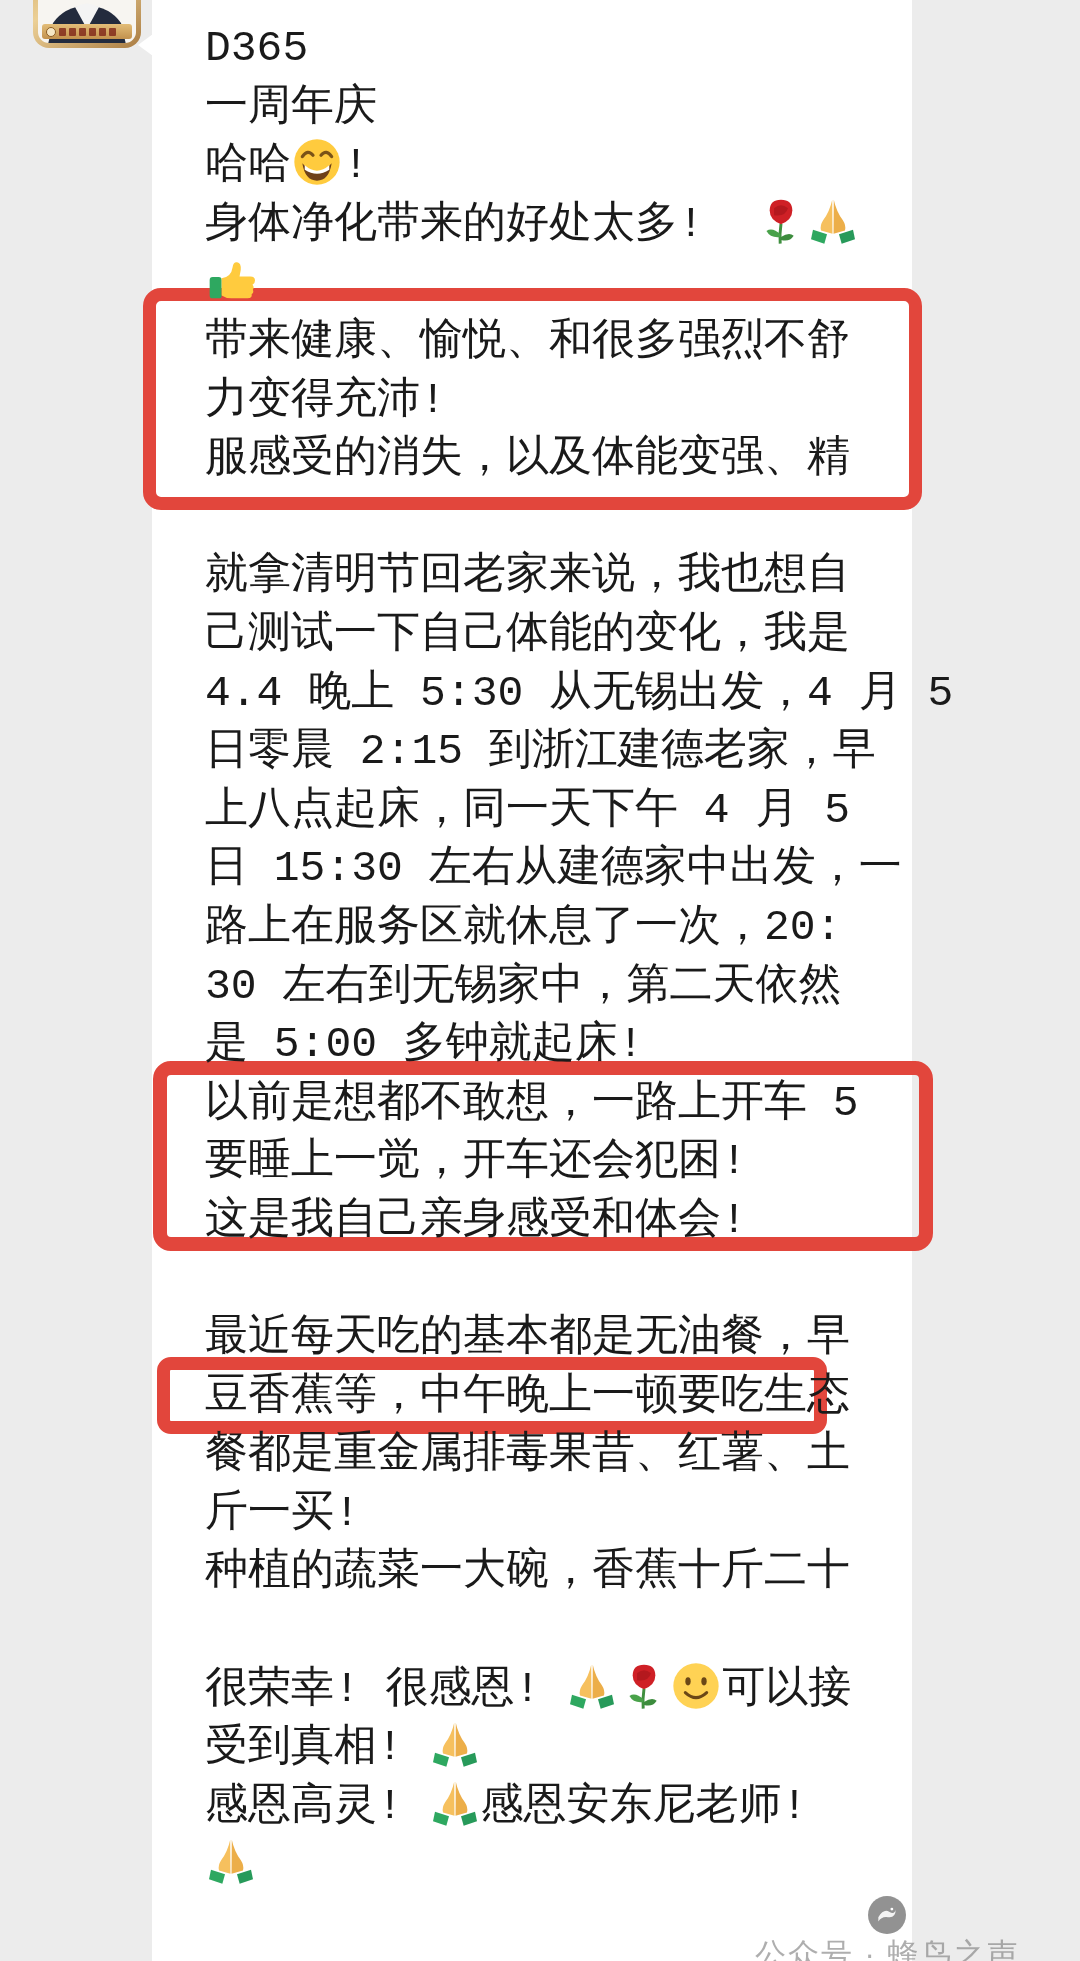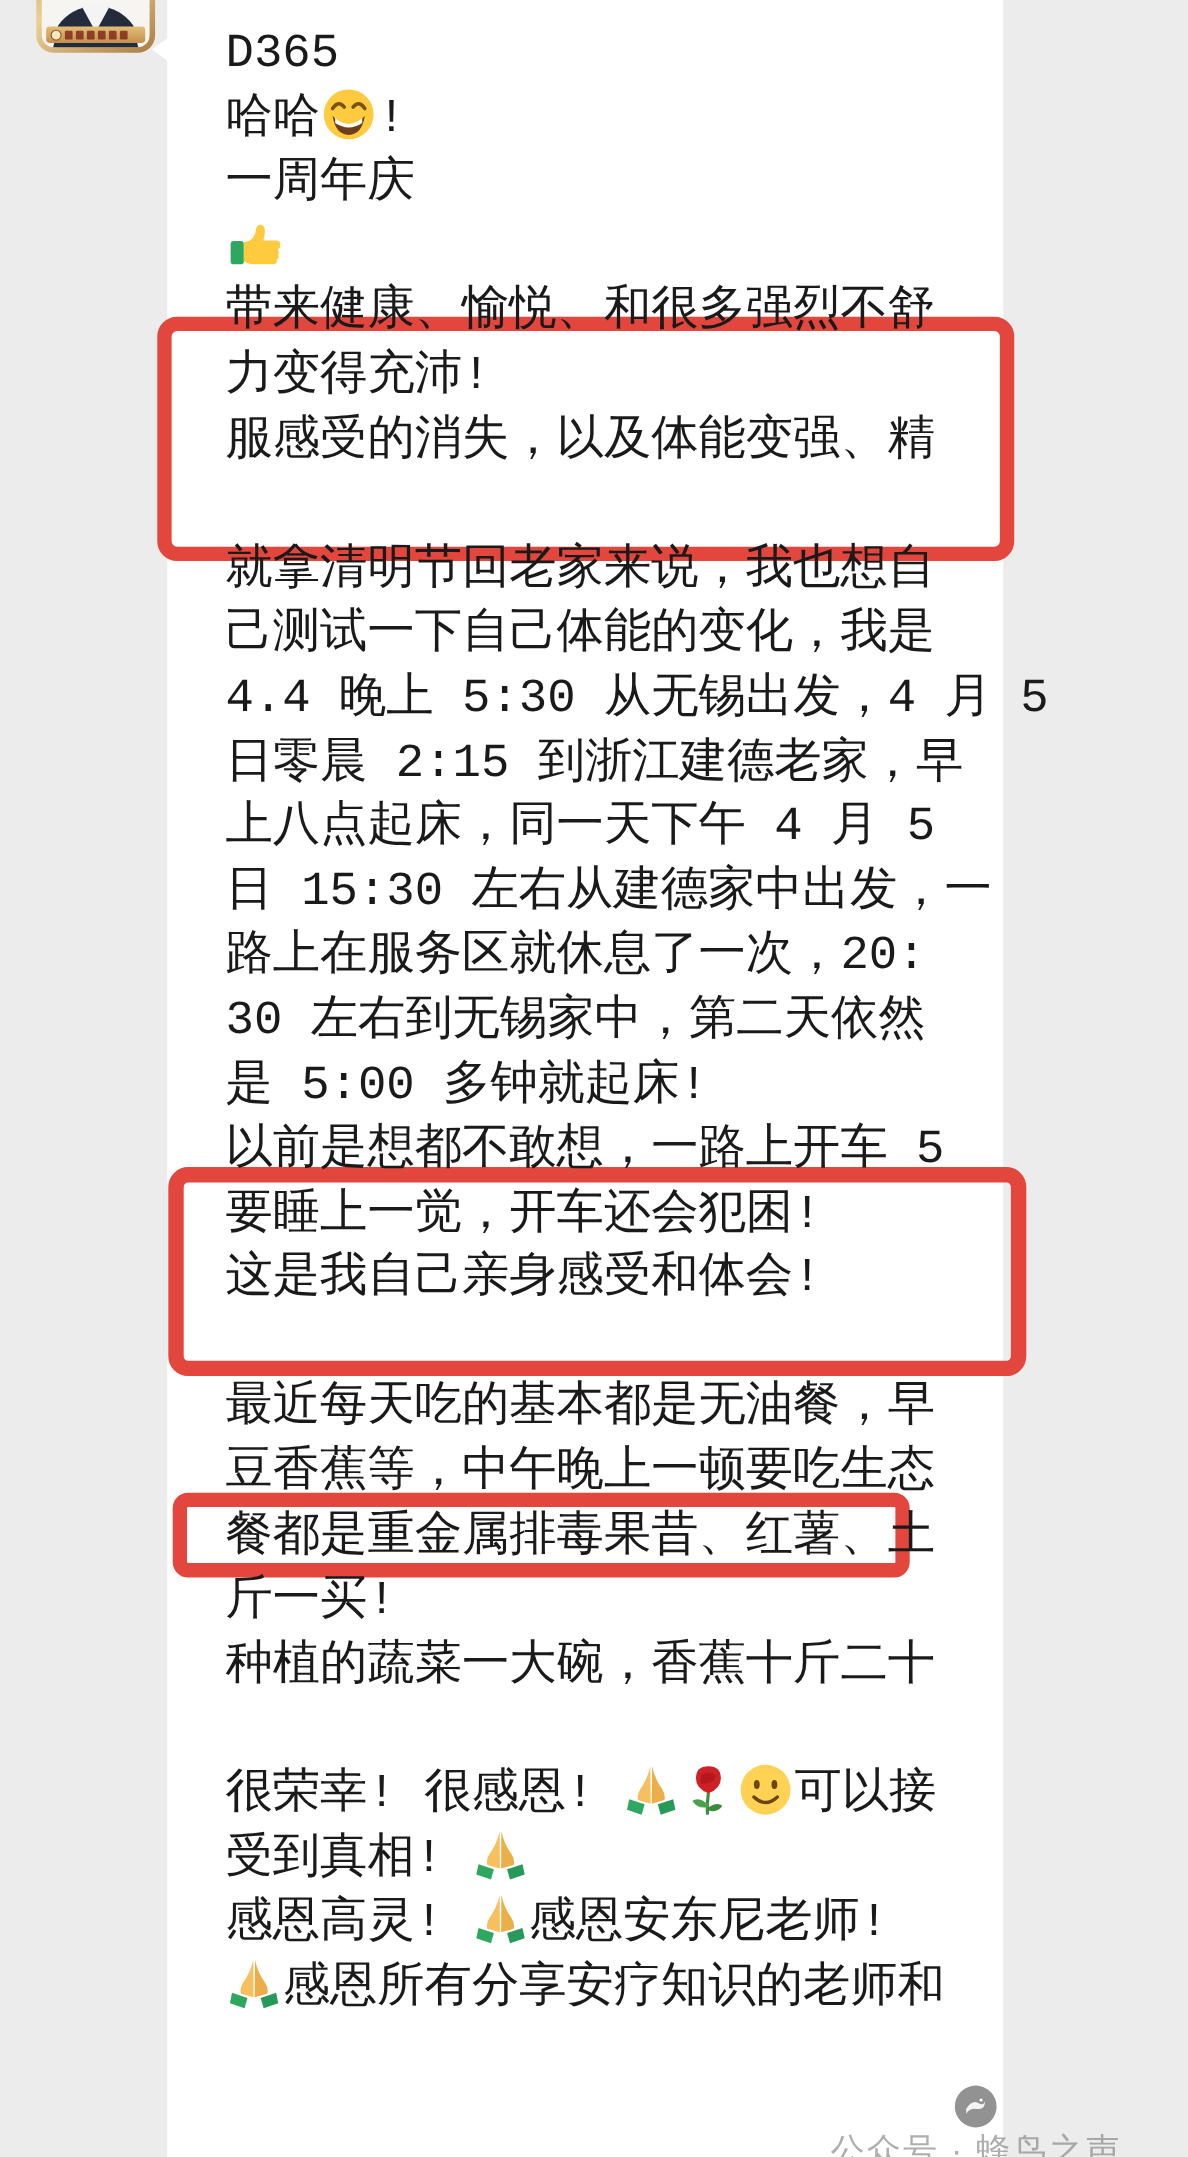--- a/index.html
+++ b/index.html
@@ -74,28 +74,40 @@
         <i></i>
         <i></i>
         <i></i>
         <i></i>
     </div>
   </div>
 </div>
 
 <div class="msg-text" id="msgtext">
     <div class="line"><span>D365</span></div>
+    <div class="line"><span>一周年庆</span></div>
     <div class="line"><span>哈哈</span><svg class="emo" viewBox="0 0 36 36">
         <circle cx="18" cy="18" r="17" fill="#ffcb3e"></circle>
         <path d="M7 14 q4 -6 8 -1" stroke="#7a5317" stroke-width="2.4" fill="none" stroke-linecap="round"></path>
         <path d="M21 13 q4 -5 8 1" stroke="#7a5317" stroke-width="2.4" fill="none" stroke-linecap="round"></path>
         <path d="M7 19 q11 13 22 0 q-2 13 -11 13 q-9 0 -11 -13z" fill="#6e4019"></path>
         <path d="M8.8 20.5 q9.2 8 18.4 0 l0 3.4 q-9.2 6 -18.4 0z" fill="#ffffff"></path>
       </svg><span>!</span></div>
-    <div class="line"><span>一周年庆</span></div>
+    <div class="line"><span>身体净化带来的好处太多!</span><span>  </span><svg class="emo" viewBox="0 0 36 36">
+        <path d="M18 20 q-1.2 8 -0.6 15" stroke="#3f8f3f" stroke-width="2.2" fill="none"></path>
+        <path d="M17.6 28 q-6 -5.5 -10.5 -2.5 q3 5.5 10.5 4.5z" fill="#49a24a"></path>
+        <path d="M18 30 q6 -4 9.5 -1 q-3 5 -9.5 3.2z" fill="#3c8c3d"></path>
+        <path d="M18 2 q-8.5 0 -8.5 8.2 q0 7 8.5 10.3 q8.5 -3.3 8.5 -10.3 q0 -8.2 -8.5 -8.2z" fill="#cf2026"></path>
+        <path d="M12.8 8.5 q5.2 -4.5 10.4 0 q-1.8 6.5 -10.4 5.2z" fill="#9f1318" opacity="0.55"></path>
+      </svg><svg class="emo" viewBox="0 0 36 36">
+        <path d="M17.4 2 q-1.8 8.5 -6.8 15.5 q-2.6 4 -1.6 7.6 l8.6 2.4z" fill="#f6c05e"></path>
+        <path d="M18.6 2 q1.8 8.5 6.8 15.5 q2.6 4 1.6 7.6 l-8.6 2.4z" fill="#ecae49"></path>
+        <path d="M3 24.5 l10.5 3.5 -2 7 -10 -3.4z" fill="#2ea860"></path>
+        <path d="M33 24.5 l-10.5 3.5 2 7 10 -3.4z" fill="#279a5a"></path>
+      </svg></div>
     <div class="line"><svg class="emo" viewBox="0 0 36 36">
         <rect x="2" y="16.5" width="9" height="16" rx="2.2" fill="#2ea860"></rect>
         <path d="M11 17.5 q7.2 -1 8.2 -8.3 q0.6 -4.2 3.4 -3.7 q3.2 0.6 2.7 5.7 l-0.9 5 h8.2 q3.4 0 3.4 3 q0 2.4 -1.9 3.1 q1.6 1.7 0.3 3.7 q1 2 -0.9 3.4 q0.6 3.1 -3.1 3.1 h-12.2 q-4.2 0 -7.2 -2.1z" fill="#ffcb3e"></path>
       </svg></div>
     <div class="line"><span>带来健康、愉悦、和很多强烈不舒</span></div>
     <div class="line"><span>力变得充沛!</span></div>
     <div class="line"><span>服感受的消失，以及体能变强、精</span></div>
     <div class="line"></div>
     <div class="line"><span>就拿清明节回老家来说，我也想自</span></div>
     <div class="line"><span>己测试一下自己体能的变化，我是</span></div>
@@ -143,21 +155,21 @@
         <path d="M17.4 2 q-1.8 8.5 -6.8 15.5 q-2.6 4 -1.6 7.6 l8.6 2.4z" fill="#f6c05e"></path>
         <path d="M18.6 2 q1.8 8.5 6.8 15.5 q2.6 4 1.6 7.6 l-8.6 2.4z" fill="#ecae49"></path>
         <path d="M3 24.5 l10.5 3.5 -2 7 -10 -3.4z" fill="#2ea860"></path>
         <path d="M33 24.5 l-10.5 3.5 2 7 10 -3.4z" fill="#279a5a"></path>
       </svg><span>感恩安东尼老师!</span></div>
     <div class="line"><svg class="emo" viewBox="0 0 36 36">
         <path d="M17.4 2 q-1.8 8.5 -6.8 15.5 q-2.6 4 -1.6 7.6 l8.6 2.4z" fill="#f6c05e"></path>
         <path d="M18.6 2 q1.8 8.5 6.8 15.5 q2.6 4 1.6 7.6 l-8.6 2.4z" fill="#ecae49"></path>
         <path d="M3 24.5 l10.5 3.5 -2 7 -10 -3.4z" fill="#2ea860"></path>
         <path d="M33 24.5 l-10.5 3.5 2 7 10 -3.4z" fill="#279a5a"></path>
-      </svg><span>感恩所有分享安疗知识的老师和</span></div>
+      </svg></div>
   </div>
 
 <div class="hlbox hl1"></div>
 <div class="hlbox hl2"></div>
 <div class="hlbox hl3"></div>
 
 <div class="watermark">
   <span class="wm-logo">
     <svg viewBox="0 0 24 24" width="26" height="26">
       <path d="M4 14 Q9 6 14 9 Q19 12 20 7 Q20 15 13 14 Q7 13 4 18 Z" fill="#ffffff" opacity="0.9"></path>

